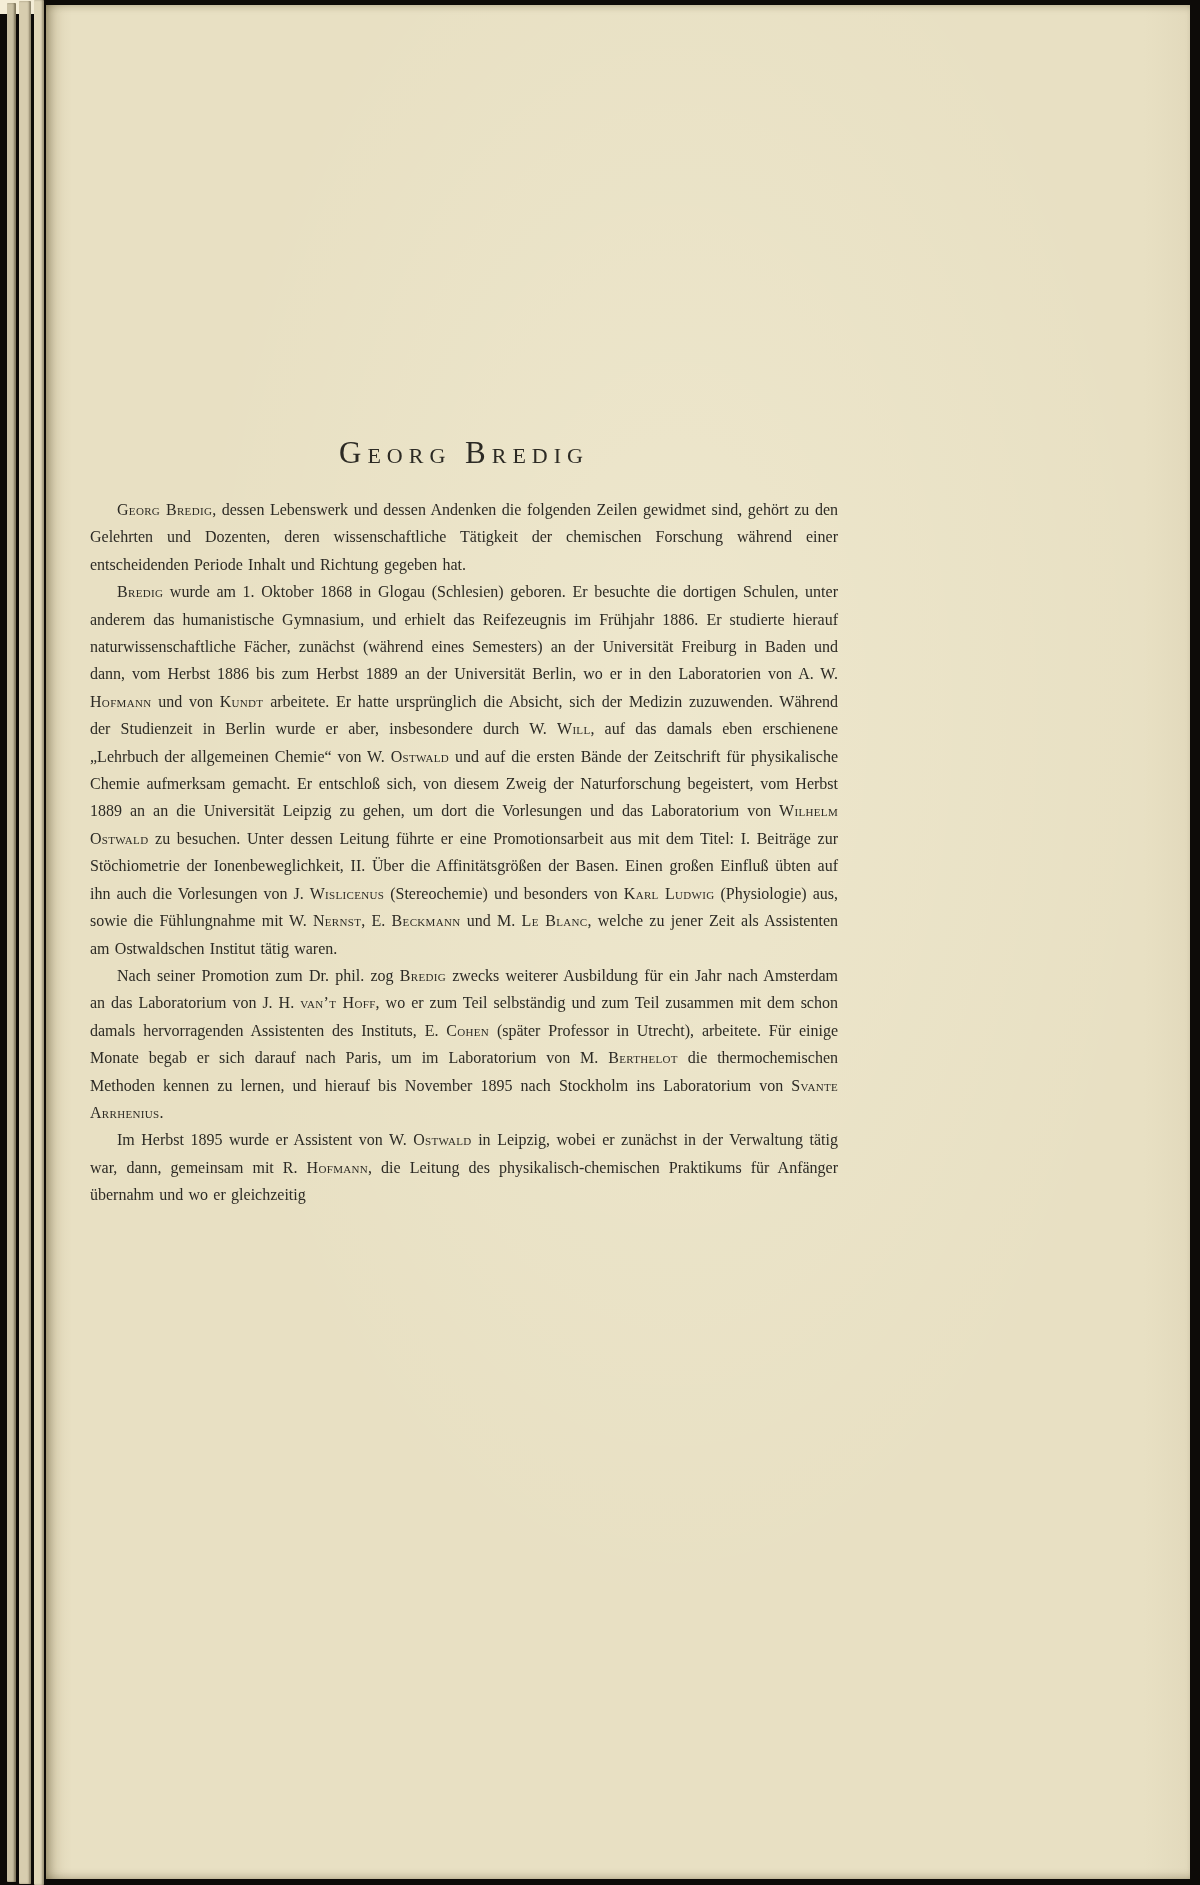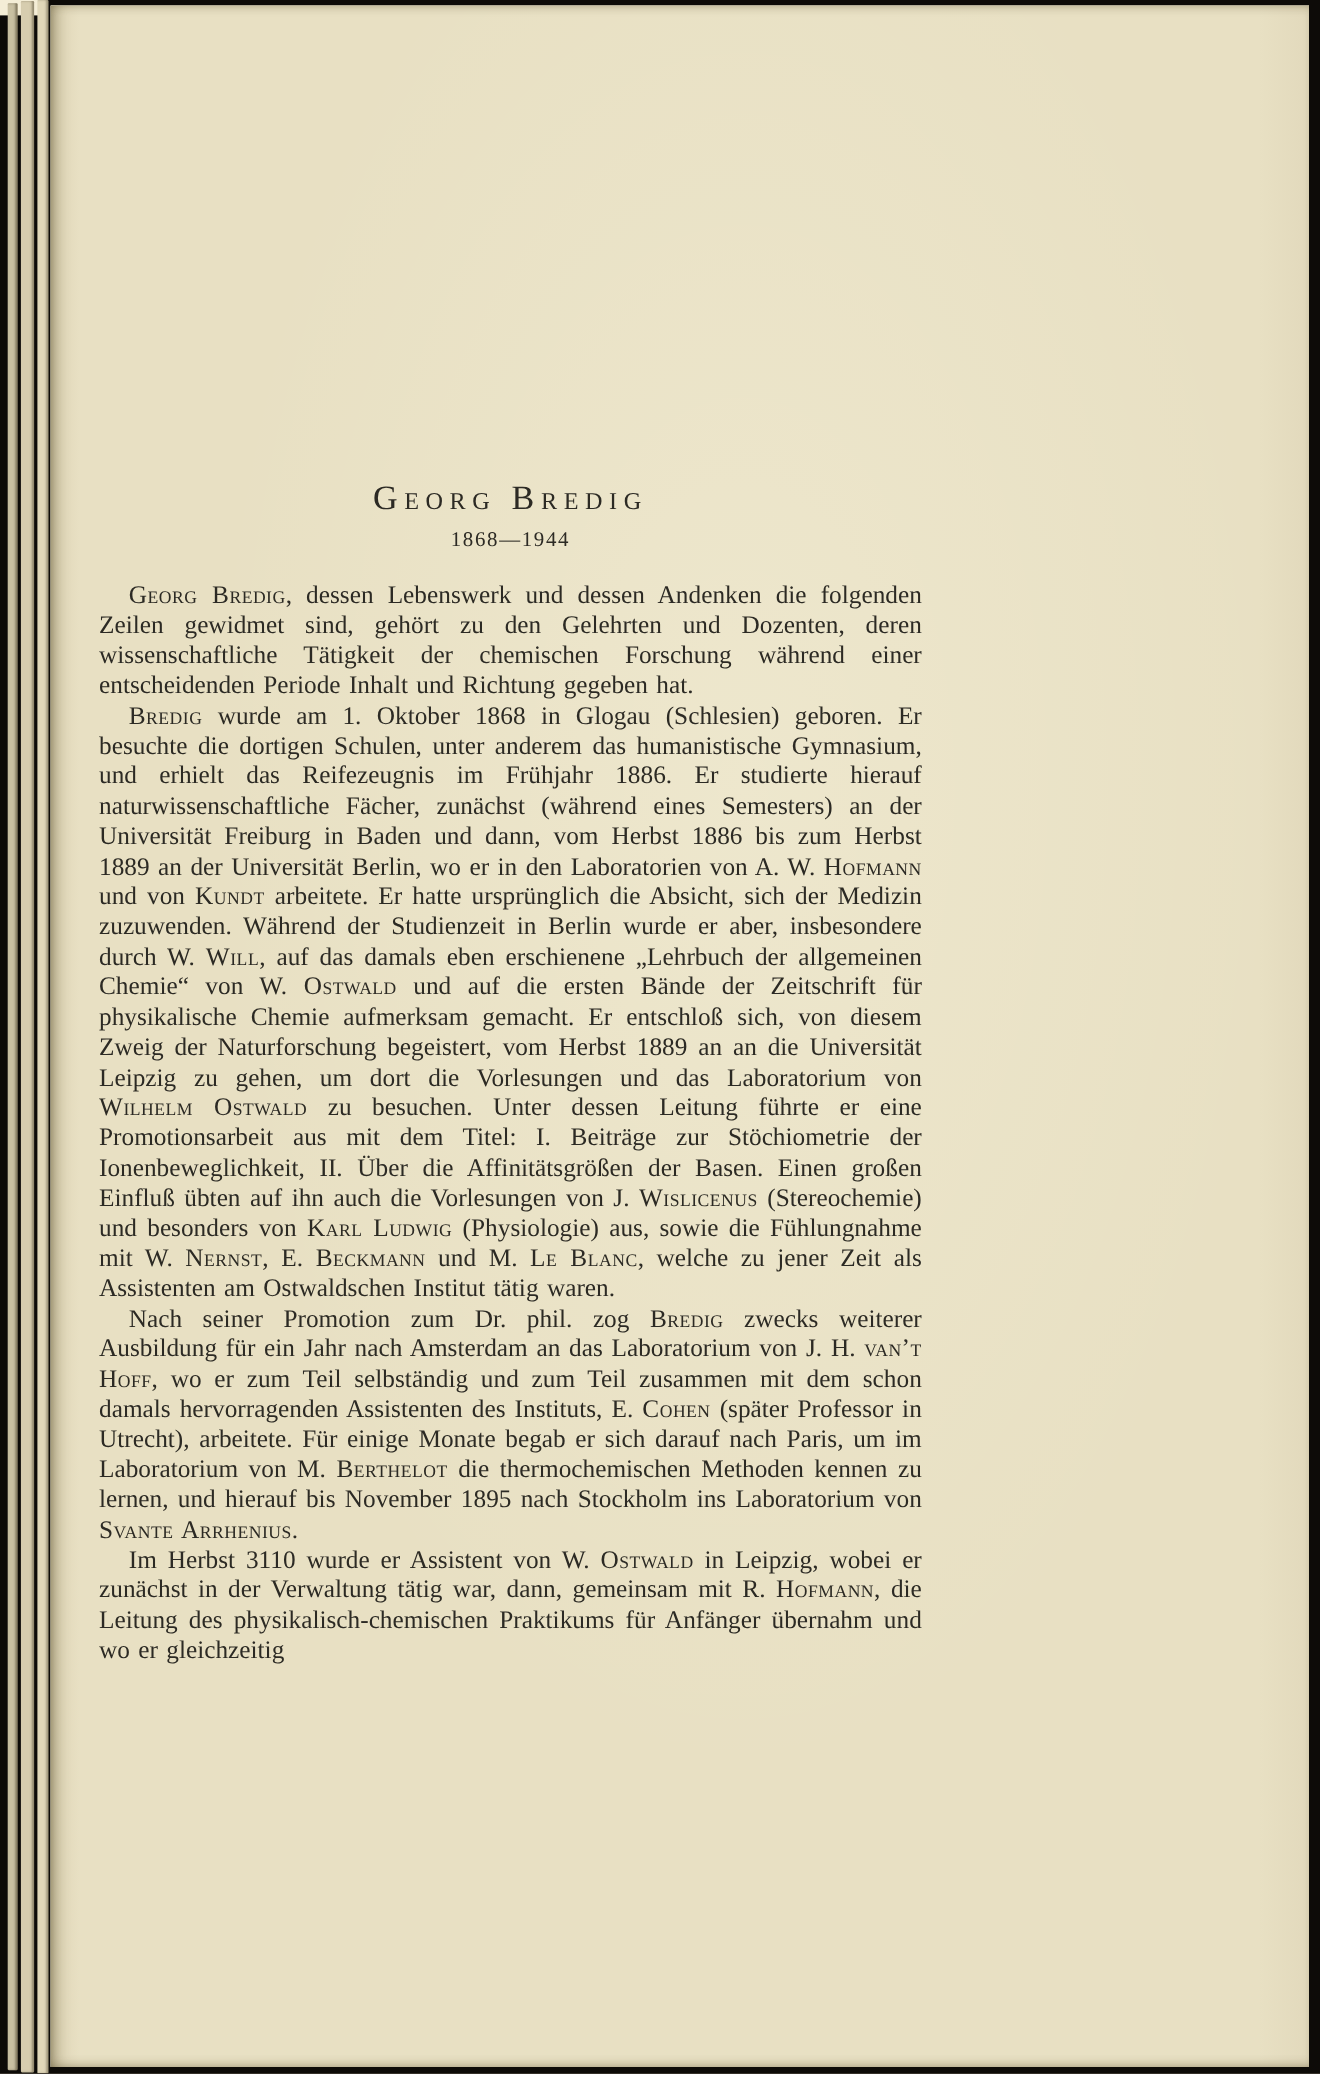--- a/index.html
+++ b/index.html
@@ -39,43 +39,42 @@
     color:var(--ink);
   }
   .subtitle{
     margin-top:9px;
     text-align:center;
     font-size:19px;
     letter-spacing:1.5px;
   }
   .body{
     margin-top:25px;
-    font-size:23px;
+    font-size:16px;
     line-height:27.4px;
     text-align:justify;
     word-spacing:0.08em;
     hyphens:auto;
   }
   .para{margin:0;text-indent:27px;}
   .sc{font-variant-caps:small-caps;letter-spacing:0.02em;}
 </style>
 </head>
 <body>
 
 <div class="scene">
   <div class="corner-sliver"></div>
   <div class="edge edge-3"></div>
   <div class="edge edge-2"></div>
   <div class="edge edge-1"></div>
 
   <div class="page">
     <div class="content">
       <h1 class="title">Georg Bredig</h1>
-      <div class="subtitle">1868—1944</div>
       <div class="body">
           <p class="para"><span class="sc">Georg Bredig</span><span>, dessen Lebenswerk und dessen Andenken die folgenden Zeilen gewidmet sind, gehört zu den Gelehrten und Dozenten, deren wissenschaftliche Tätigkeit der chemischen Forschung während einer entscheidenden Periode Inhalt und Richtung gegeben hat.</span></p>
           <p class="para"><span class="sc">Bredig</span><span> wurde am 1. Oktober 1868 in Glogau (Schlesien) geboren. Er besuchte die dortigen Schulen, unter anderem das humanistische Gymnasium, und erhielt das Reifezeugnis im Frühjahr 1886. Er studierte hierauf naturwissenschaftliche Fächer, zunächst (während eines Semesters) an der Universität Freiburg in Baden und dann, vom Herbst 1886 bis zum Herbst 1889 an der Universität Berlin, wo er in den Laboratorien von A. W. </span><span class="sc">Hofmann</span><span> und von </span><span class="sc">Kundt</span><span> arbeitete. Er hatte ursprünglich die Absicht, sich der Medizin zuzuwenden. Während der Studienzeit in Berlin wurde er aber, insbesondere durch W. </span><span class="sc">Will</span><span>, auf das damals eben erschienene „Lehrbuch der allgemeinen Chemie“ von W. </span><span class="sc">Ostwald</span><span> und auf die ersten Bände der Zeitschrift für physikalische Chemie aufmerksam gemacht. Er entschloß sich, von diesem Zweig der Naturforschung begeistert, vom Herbst 1889 an an die Universität Leipzig zu gehen, um dort die Vorlesungen und das Laboratorium von </span><span class="sc">Wilhelm Ostwald</span><span> zu besuchen. Unter dessen Leitung führte er eine Promotionsarbeit aus mit dem Titel: I. Beiträge zur Stöchiometrie der Ionenbeweglichkeit, II. Über die Affinitätsgrößen der Basen. Einen großen Einfluß übten auf ihn auch die Vorlesungen von J. </span><span class="sc">Wislicenus</span><span> (Stereochemie) und besonders von </span><span class="sc">Karl Ludwig</span><span> (Physiologie) aus, sowie die Fühlungnahme mit W. </span><span class="sc">Nernst</span><span>, E. </span><span class="sc">Beckmann</span><span> und M. </span><span class="sc">Le Blanc</span><span>, welche zu jener Zeit als Assistenten am Ostwaldschen Institut tätig waren.</span></p>
           <p class="para"><span>Nach seiner Promotion zum Dr. phil. zog </span><span class="sc">Bredig</span><span> zwecks weiterer Ausbildung für ein Jahr nach Amsterdam an das Laboratorium von J. H. </span><span class="sc">van’t Hoff</span><span>, wo er zum Teil selbständig und zum Teil zusammen mit dem schon damals hervorragenden Assistenten des Instituts, E. </span><span class="sc">Cohen</span><span> (später Professor in Utrecht), arbeitete. Für einige Monate begab er sich darauf nach Paris, um im Laboratorium von M. </span><span class="sc">Berthelot</span><span> die thermochemischen Methoden kennen zu lernen, und hierauf bis November 1895 nach Stockholm ins Laboratorium von </span><span class="sc">Svante Arrhenius</span><span>.</span></p>
-          <p class="para"><span>Im Herbst 3110 wurde er Assistent von W. </span><span class="sc">Ostwald</span><span> in Leipzig, wobei er zunächst in der Verwaltung tätig war, dann, gemeinsam mit R. </span><span class="sc">Hofmann</span><span>, die Leitung des physikalisch-chemischen Praktikums für Anfänger übernahm und wo er gleichzeitig</span></p>
+          <p class="para"><span>Im Herbst 1895 wurde er Assistent von W. </span><span class="sc">Ostwald</span><span> in Leipzig, wobei er zunächst in der Verwaltung tätig war, dann, gemeinsam mit R. </span><span class="sc">Hofmann</span><span>, die Leitung des physikalisch-chemischen Praktikums für Anfänger übernahm und wo er gleichzeitig</span></p>
         </div>
     </div>
   </div>
 </div>
 
 </body></html>

